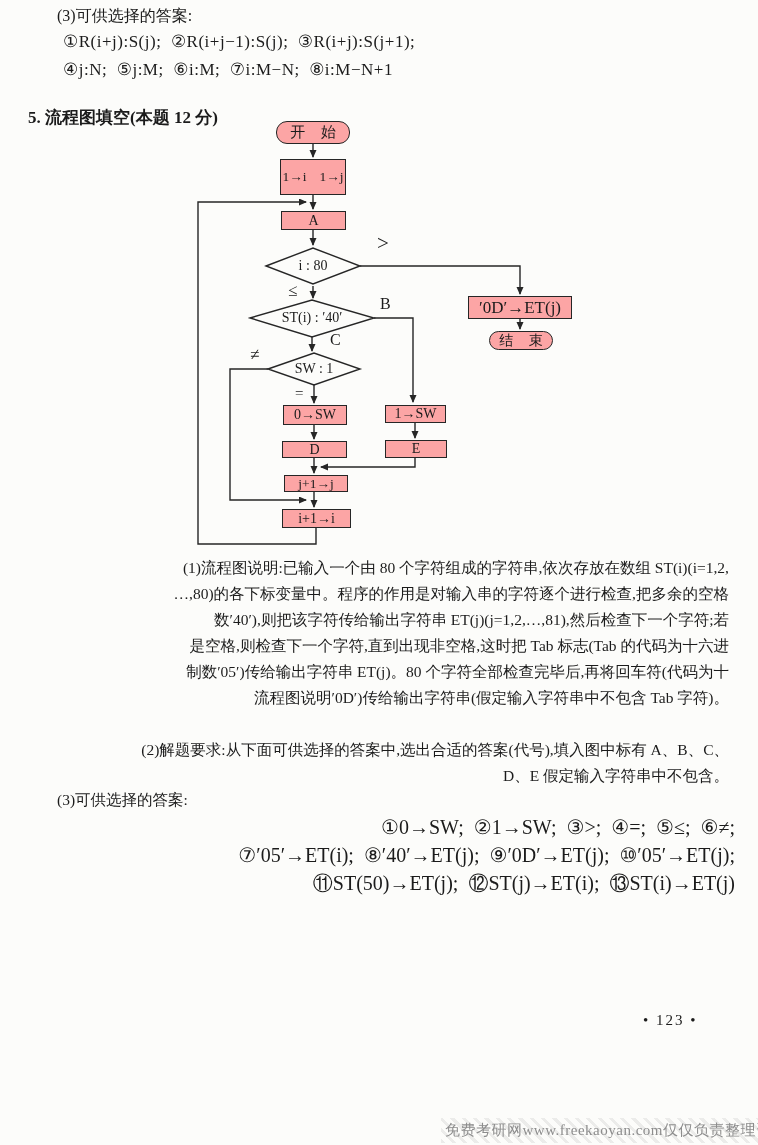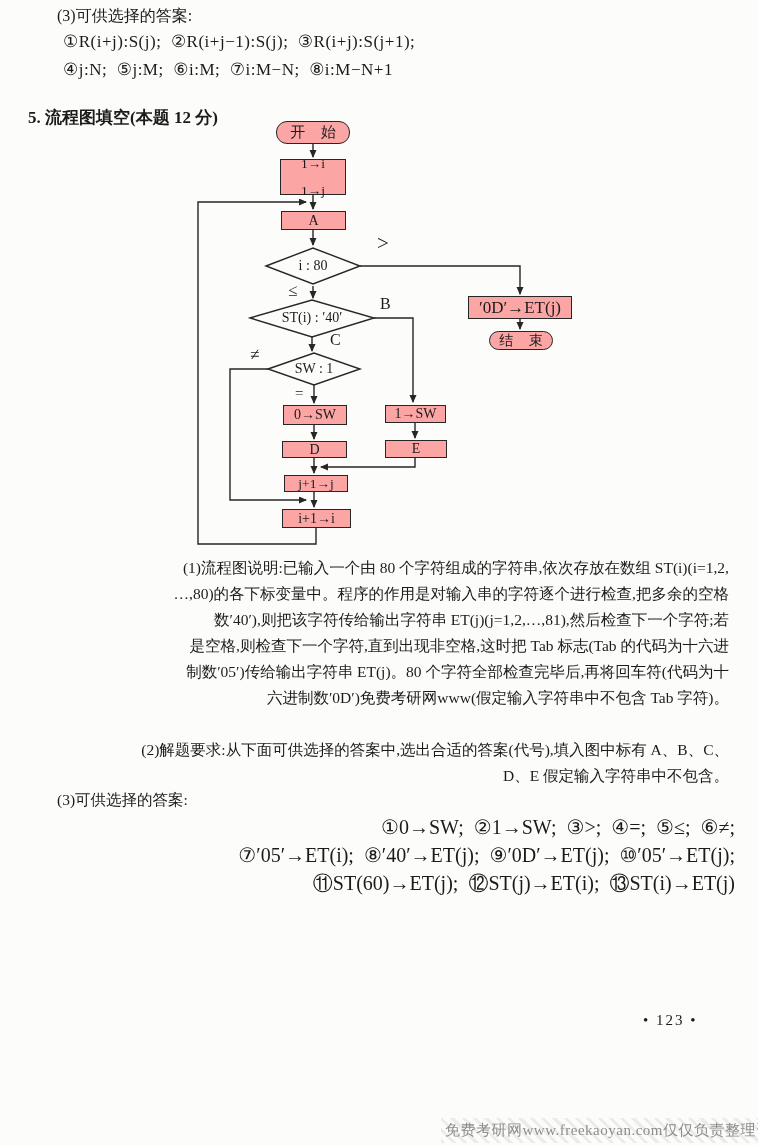--- a/index.html
+++ b/index.html
@@ -19,21 +19,21 @@
   .p-line{height:26px;line-height:26px;font-size:15.5px;white-space:pre;overflow:visible;}
   .p-line.indent{padding-left:31px;}
   .a-line{height:28px;line-height:28px;font-size:20px;white-space:pre;}
   
   .fc-box{
     position:absolute;border:1.5px solid #262626;background:#fca5a5;
     display:flex;align-items:center;justify-content:center;
     font-size:14px;line-height:1;box-sizing:border-box;
   }
   .fc-round{border-radius:11px;letter-spacing:6px;font-size:15px;padding-left:6px;}
-  .fc-two{flex-direction:column;gap:13px;font-size:13.5px;}
+  .fc-two{flex-direction:row;gap:13px;font-size:13.5px;}
   .fc-dtext{
     position:absolute;display:flex;align-items:center;justify-content:center;
     font-size:14px;line-height:1;white-space:pre;
   }
   .fc-label{position:absolute;font-size:16px;line-height:1;white-space:pre;}
   svg.wires{position:absolute;left:0;top:0;pointer-events:none;}
   .pageno{font-size:15px;letter-spacing:2px;}
   .watermark{
     font-size:15px;color:#8d8d8d;letter-spacing:.5px;
     background:repeating-linear-gradient(45deg, rgba(150,150,150,.16) 0 3px, rgba(0,0,0,0) 3px 8px);
@@ -112,31 +112,31 @@
   <div class="fc-box" style="left:385px;top:440px;width:62px;height:18px;">E</div>
   <div class="fc-box" style="left:284px;top:475px;width:64px;height:17px;font-size:13.5px;">j+1→j</div>
   <div class="fc-box" style="left:282px;top:509px;width:69px;height:19px;">i+1→i</div>
 
   <div class="para" style="left:57px;top:555px;">
     <div class="p-line">(1)流程图说明:已输入一个由 80 个字符组成的字符串,依次存放在数组 ST(i)(i=1,2,</div>
     <div class="p-line indent">…,80)的各下标变量中。程序的作用是对输入串的字符逐个进行检查,把多余的空格</div>
     <div class="p-line indent">数′40′),则把该字符传给输出字符串 ET(j)(j=1,2,…,81),然后检查下一个字符;若</div>
     <div class="p-line indent">是空格,则检查下一个字符,直到出现非空格,这时把 Tab 标志(Tab 的代码为十六进</div>
     <div class="p-line indent">制数′05′)传给输出字符串 ET(j)。80 个字符全部检查完毕后,再将回车符(代码为十</div>
-    <div class="p-line indent">六进制数′0D′)免费考研网www(假定输入字符串中不包含 Tab 字符)。</div>
+    <div class="p-line indent">流程图说明′0D′)传给输出字符串(假定输入字符串中不包含 Tab 字符)。</div>
   </div>
 
   <div class="para" style="left:57px;top:737px;">
     <div class="p-line">(2)解题要求:从下面可供选择的答案中,选出合适的答案(代号),填入图中标有 A、B、C、</div>
     <div class="p-line indent">D、E 假定输入字符串中不包含。</div>
   </div>
 
   <div class="abs" style="left:57px;top:790px;font-size:15.5px;">(3)可供选择的答案:</div>
   <div class="para" style="left:63px;top:813px;">
     <div class="a-line">①0→SW;  ②1→SW;  ③&gt;;  ④=;  ⑤≤;  ⑥≠;</div>
     <div class="a-line">⑦′05′→ET(i);  ⑧′40′→ET(j);  ⑨′0D′→ET(j);  ⑩′05′→ET(j);</div>
-    <div class="a-line">⑪ST(60)→ET(j);  ⑫ST(j)→ET(i);  ⑬ST(i)→ET(j)</div>
+    <div class="a-line">⑪ST(50)→ET(j);  ⑫ST(j)→ET(i);  ⑬ST(i)→ET(j)</div>
   </div>
 
   <div class="abs pageno" style="left:643px;top:1012px;">• 123 •</div>
   <div class="abs watermark" style="left:441px;top:1118px;">免费考研网www.freekaoyan.com仅仅负责整理资料</div>
 
 </div>
 
 </body></html>

